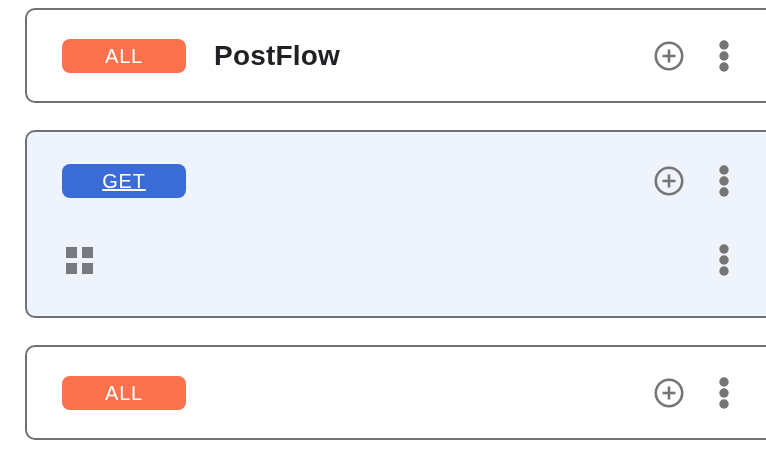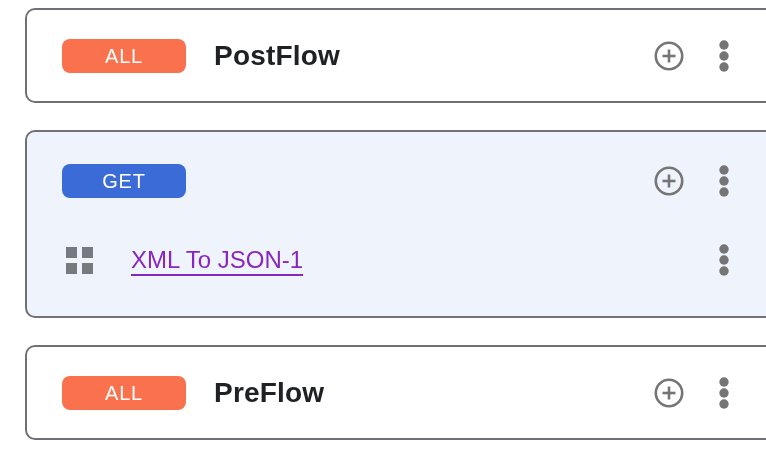--- a/index.html
+++ b/index.html
@@ -47,21 +47,21 @@
     border-radius: 8px;
     display: flex;
     align-items: center;
     justify-content: center;
     color: #ffffff;
     font-size: 20px;
     letter-spacing: 0.8px;
     line-height: 1;
   }
   .badge--orange { background: var(--badge-orange); }
-  .badge--blue  { background: var(--badge-blue); }
+  .badge--blue  { background: var(--badge-blue); text-decoration: underline; }
   .flow-title {
     margin: 0 0 0 28px;
     font-size: 28px;
     font-weight: 700;
     letter-spacing: 0.2px;
     color: var(--title-text);
     white-space: nowrap;
   }
   .header-actions {
     margin-left: auto;
@@ -156,37 +156,35 @@
         </button>
       </div>
     </div>
     <div class="step-row">
       <span class="grid-icon">
         <i></i>
           <i></i>
           <i></i>
           <i></i>
       </span>
-      <a href="#" class="step-link">XML To JSON-1</a>
       <div class="header-actions">
         <button class="icon-btn">
           <svg class="dots-icon" width="10" height="32" viewBox="0 0 10 32">
             <circle cx="5" cy="5" r="4.7"></circle>
               <circle cx="5" cy="16" r="4.7"></circle>
               <circle cx="5" cy="27" r="4.7"></circle>
           </svg>
         </button>
       </div>
     </div>
   </section>
 
   <section class="card">
     <div class="card-header">
       <span class="badge badge--orange">ALL</span>
-      <h2 class="flow-title">PreFlow</h2>
       <div class="header-actions">
         <button class="icon-btn">
           <svg width="32" height="32" viewBox="0 0 32 32">
             <circle cx="16" cy="16" r="13.2" fill="none" stroke="currentColor" stroke-width="2.6"></circle>
             <line x1="9.5" y1="16" x2="22.5" y2="16" stroke="currentColor" stroke-width="2.6"></line>
             <line x1="16" y1="9.5" x2="16" y2="22.5" stroke="currentColor" stroke-width="2.6"></line>
           </svg>
         </button>
         <button class="icon-btn">
           <svg class="dots-icon" width="10" height="32" viewBox="0 0 10 32">

